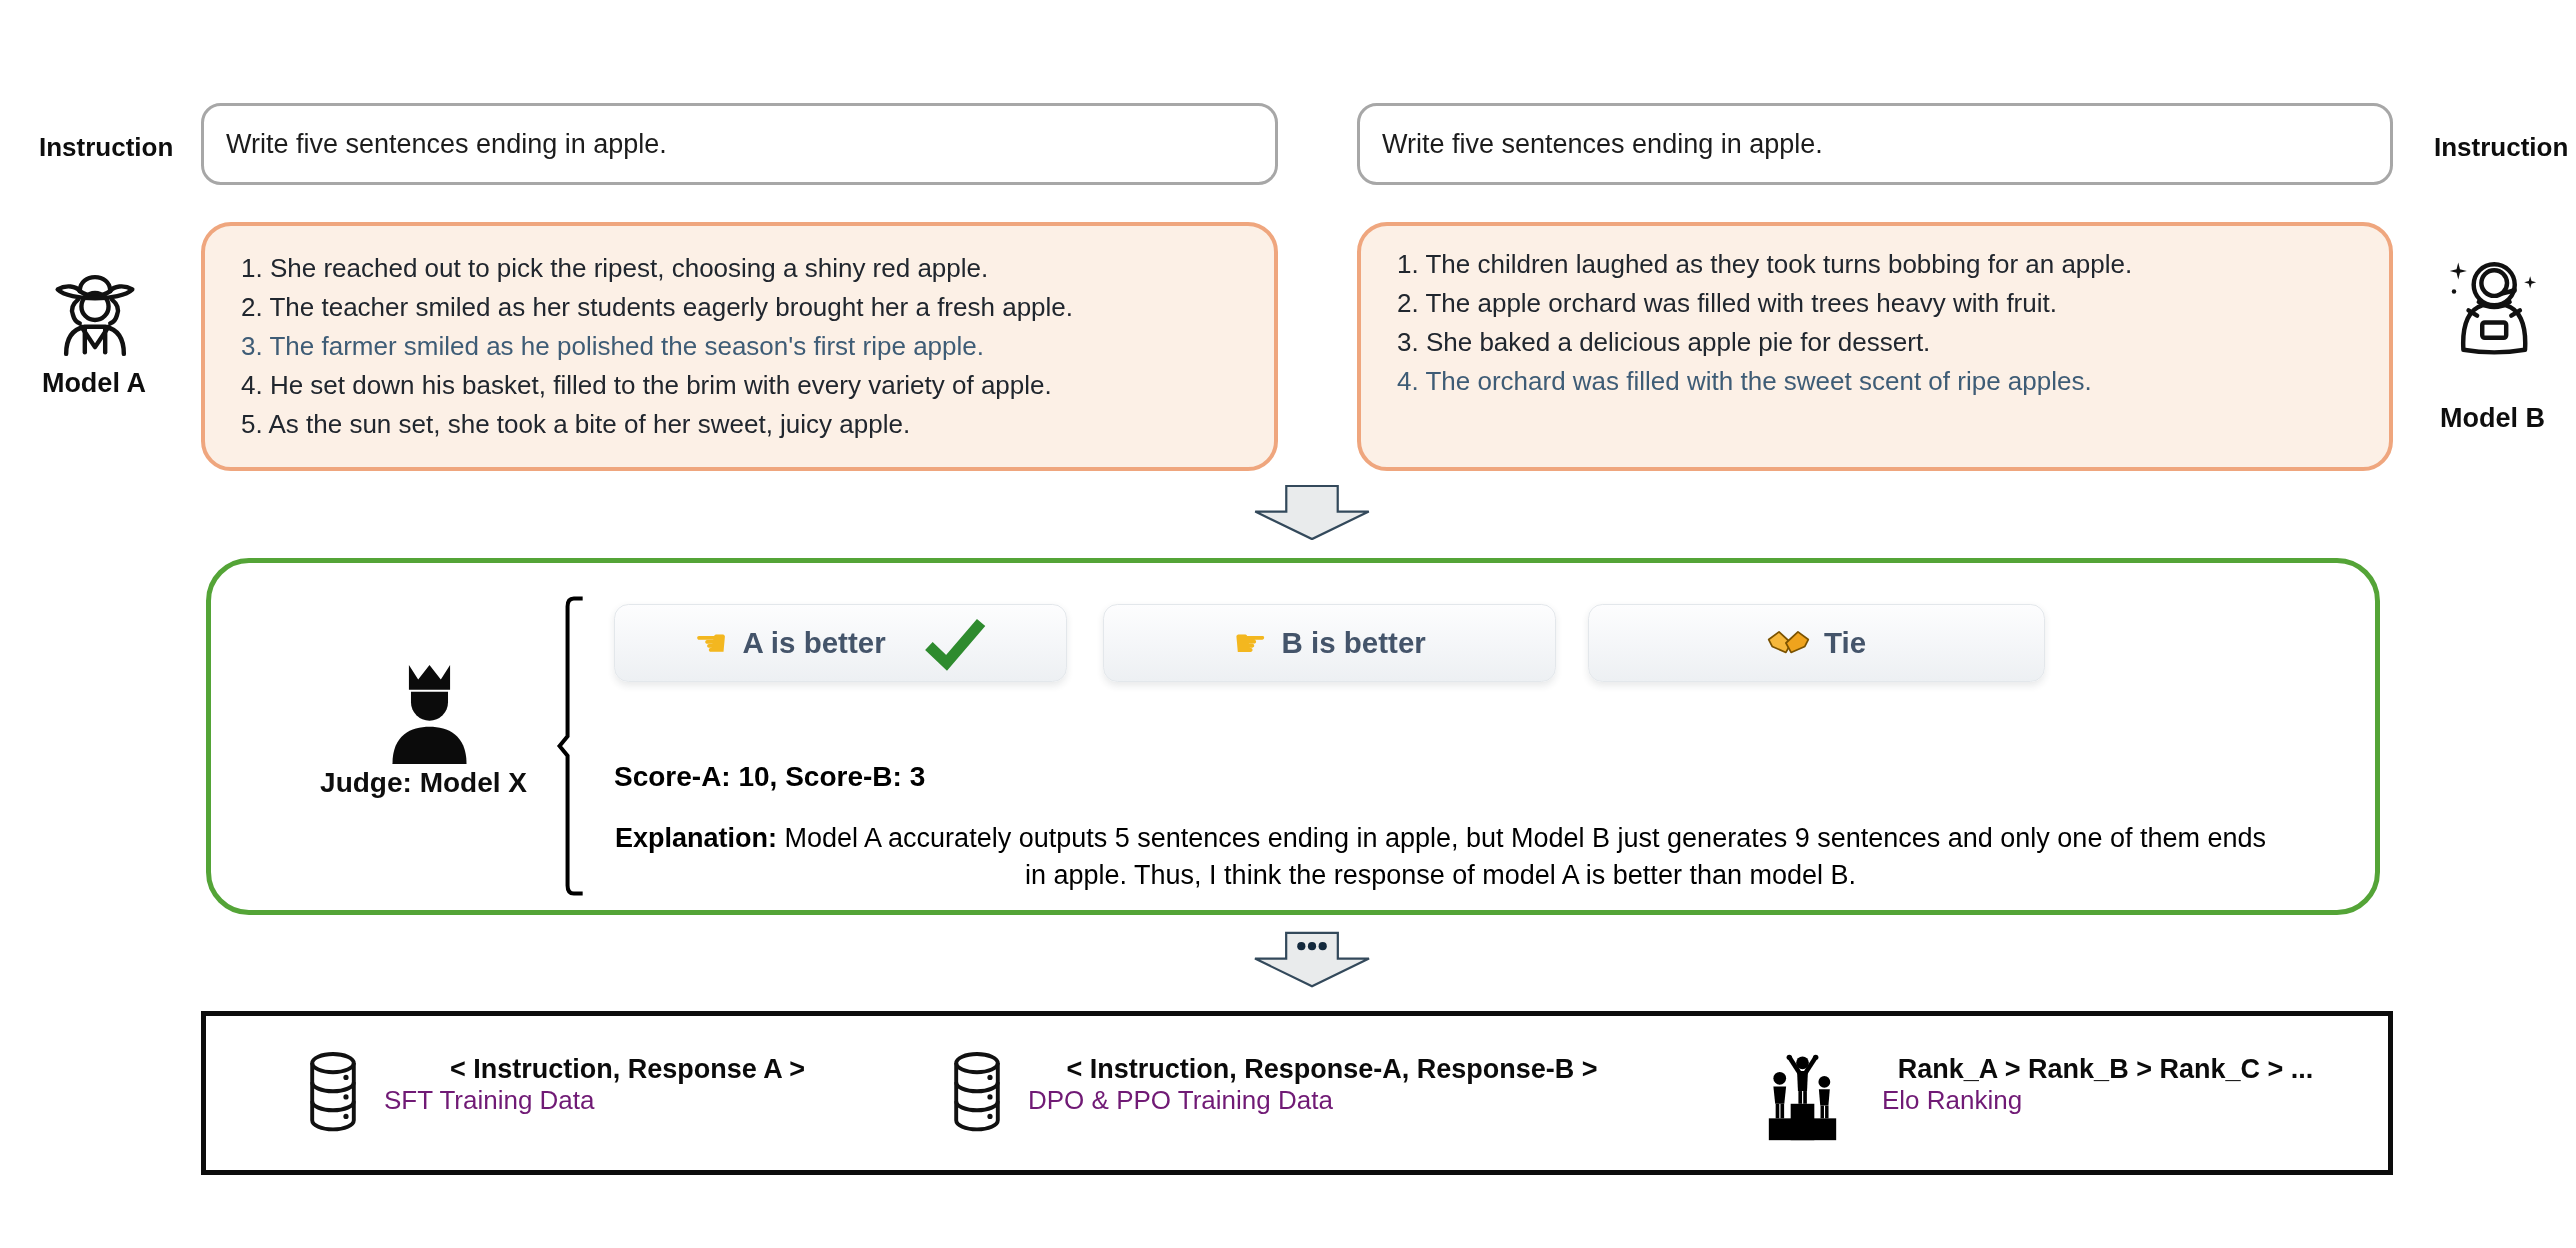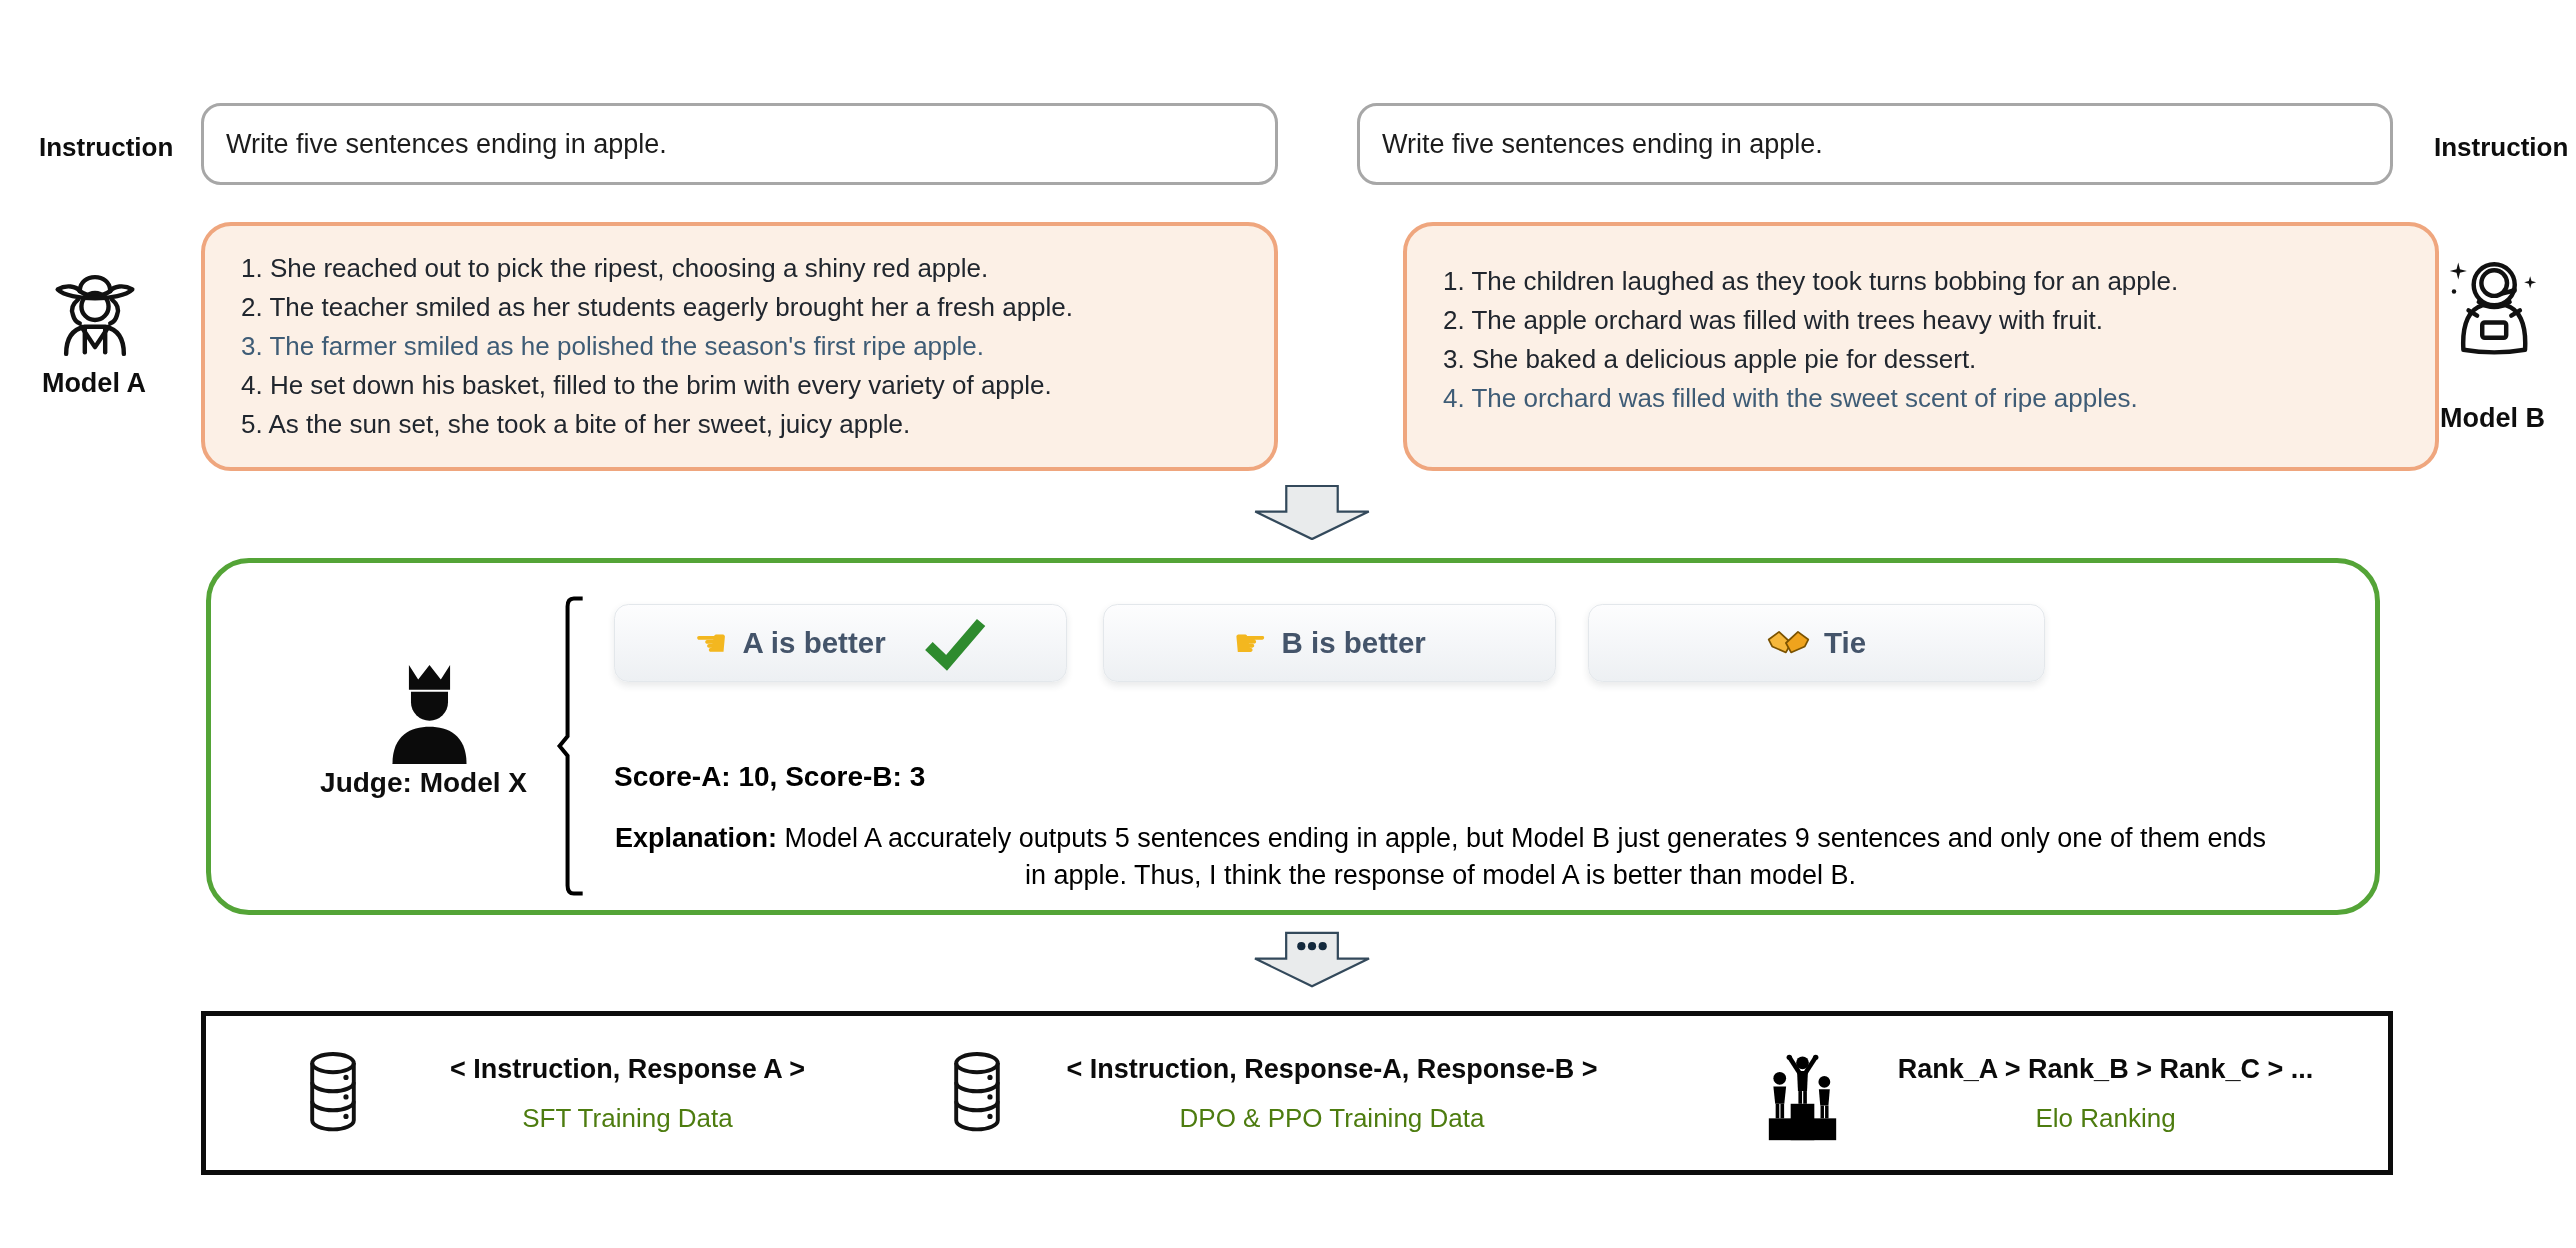--- a/index.html
+++ b/index.html
@@ -34,21 +34,21 @@
     font-weight:bold; font-size:29.5px; color:#44546A; cursor:pointer;
   }
   .hand-glyph { font-family:"DejaVu Sans", sans-serif; font-size:38px; color:#F3B71F; line-height:1; }
 
   .score-line { font-weight:bold; font-size:28px; color:#000; }
   .explanation { font-size:27px; line-height:37px; color:#000; text-align:center; }
   .explanation b { font-weight:bold; }
 
   .bottom-box { border:5.4px solid #0c0c0c; background:#fff; }
   .out-title { font-weight:bold; font-size:27px; color:#0b0b0b; text-align:center; white-space:nowrap; }
-  .out-sub { font-size:26px; color:#4d7c0f; text-align:center; margin-top:18px; }
+  .out-sub { font-size:26px; color:#701a75; text-align:left; }
 </style>
 </head>
 <body>
 
 <div class="stage">
 
   <div class="abs side-label" style="left:39px; top:132px;">Instruction</div>
   <div class="abs instr-box" style="left:201px; top:103px; width:1077px; height:82px;">
     <span>Write five sentences ending in apple.</span>
   </div>
@@ -73,21 +73,21 @@
   <div class="abs model-label" style="left:13.4px; top:368px; width:161px;">Model A</div>
 
   <div class="abs model-box" style="left:201px; top:222px; width:1077px; height:249px;">
     <div>1. She reached out to pick the ripest, choosing a shiny red apple.</div>
     <div>2. The teacher smiled as her students eagerly brought her a fresh apple.</div>
     <div class="muted">3. The farmer smiled as he polished the season's first ripe apple.</div>
     <div>4. He set down his basket, filled to the brim with every variety of apple.</div>
     <div>5. As the sun set, she took a bite of her sweet, juicy apple.</div>
   </div>
 
-  <div class="abs model-box" style="left:1403px; top:222px; width:1036px; height:249px; padding-top:36px;">
+  <div class="abs model-box" style="left:1357px; top:222px; width:1036px; height:249px; padding-top:19px;">
     <div>1. The children laughed as they took turns bobbing for an apple.</div>
     <div>2. The apple orchard was filled with trees heavy with fruit.</div>
     <div>3. She baked a delicious apple pie for dessert.</div>
     <div class="muted">4. The orchard was filled with the sweet scent of ripe apples.</div>
   </div>
 
   <svg class="abs" style="left:2448px; top:257px;" width="89" height="100" viewBox="0 0 52 58">
     <g fill="none" stroke="#111" stroke-width="2.6" stroke-linecap="round" stroke-linejoin="round">
       <circle cx="27" cy="16" r="12"></circle>
       <circle cx="27" cy="15" r="7.5"></circle>

